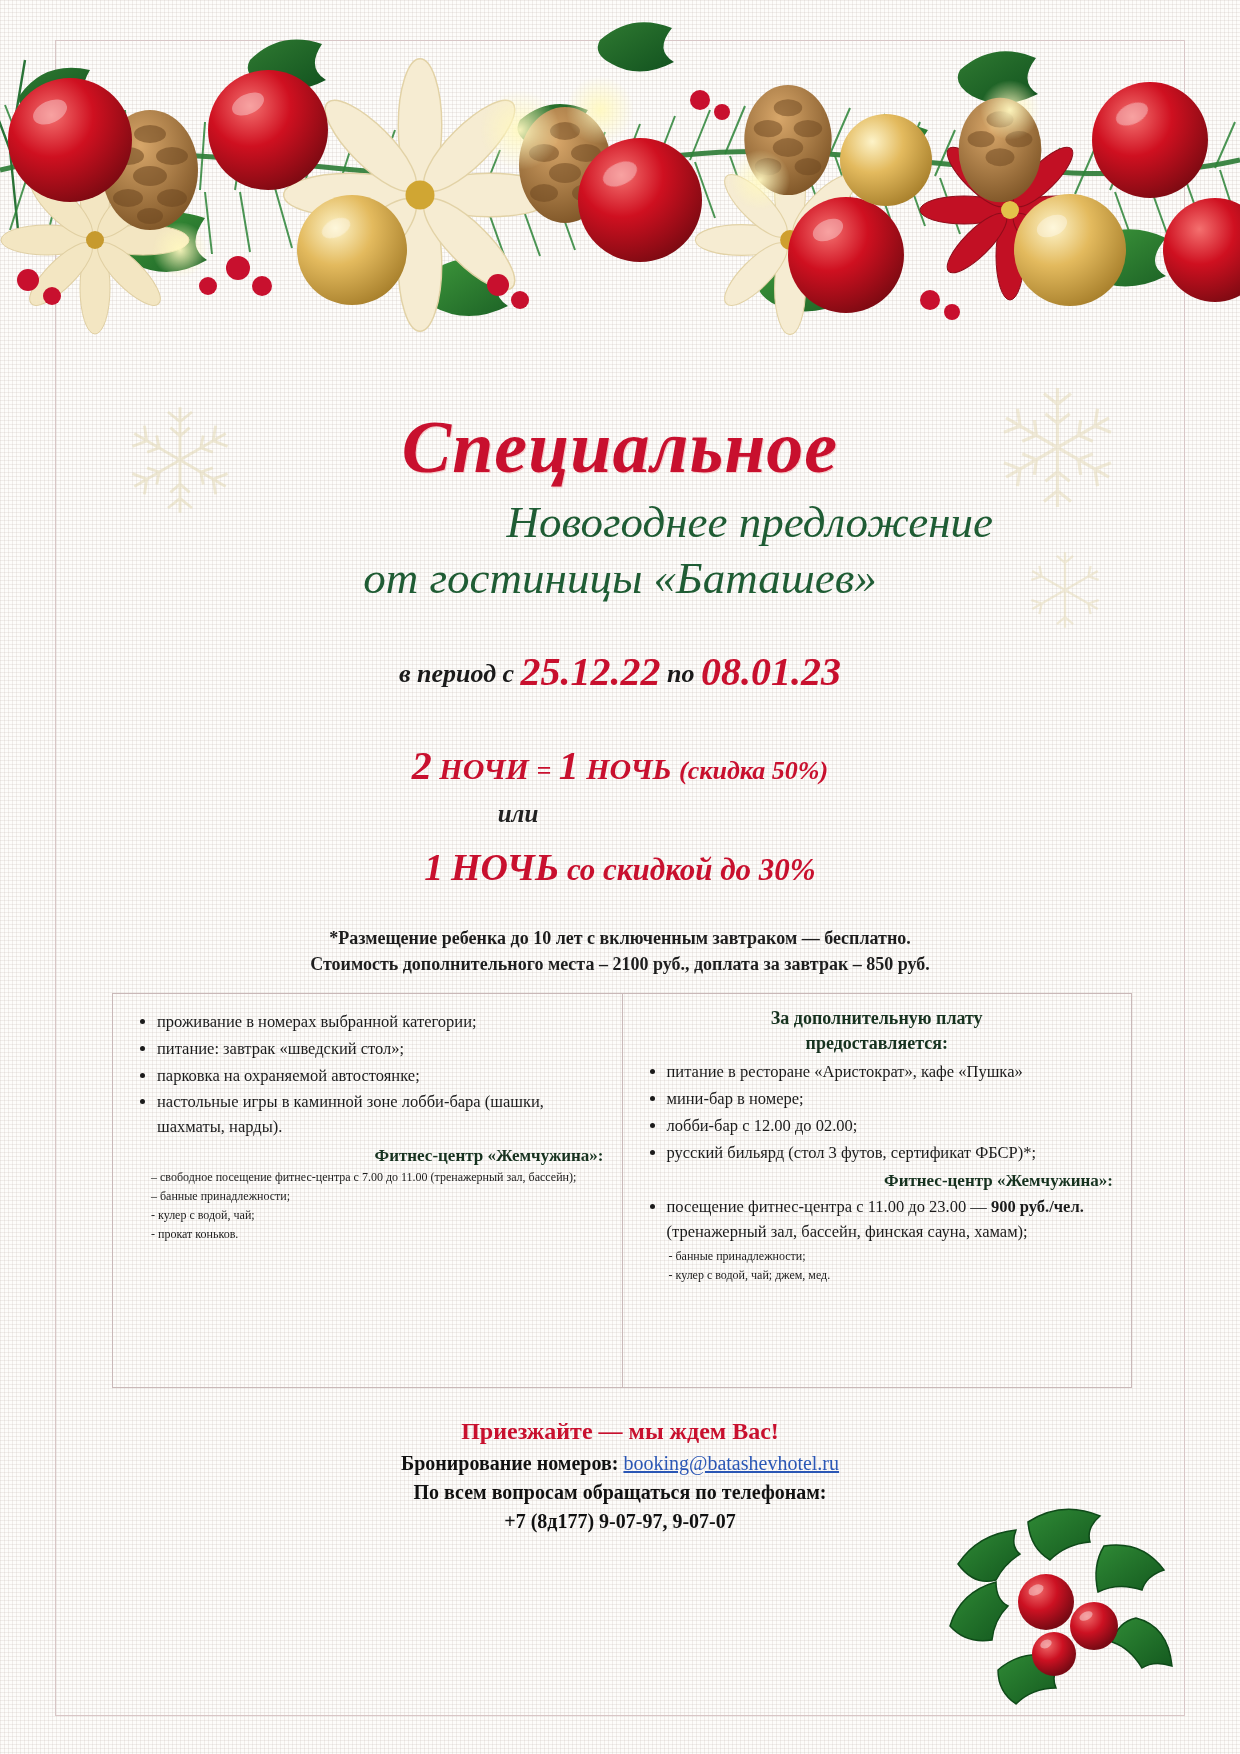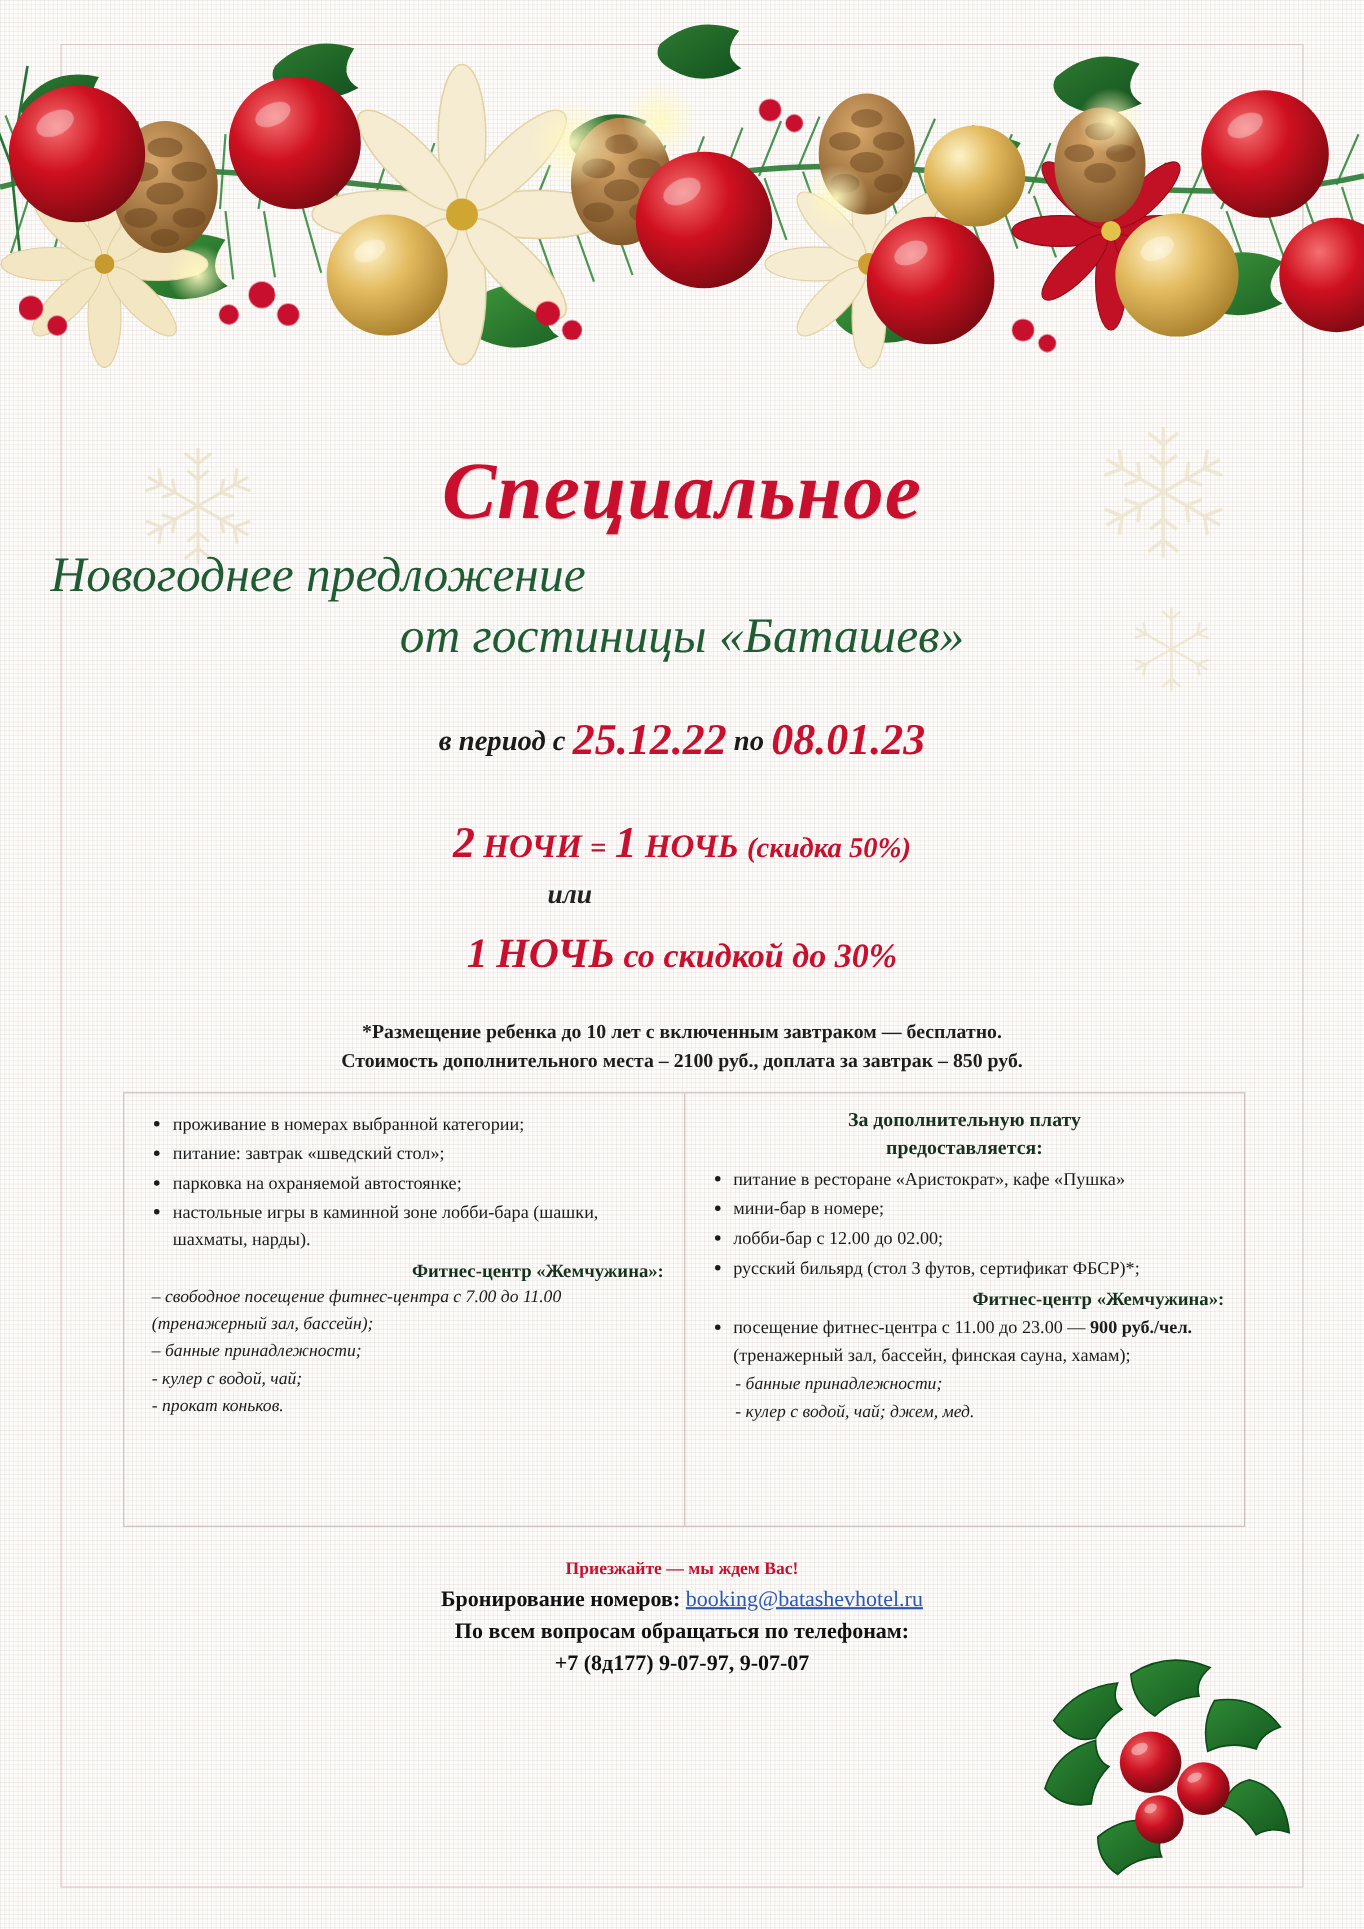--- a/index.html
+++ b/index.html
@@ -64,25 +64,24 @@
     font-style: italic;
     font-size: 74px;
     color: #c8102e;
     letter-spacing: 1px;
     text-shadow: 1px 1px 0 #f3c9c9;
   }
   .title-sub1 {
     position: absolute;
     top: 496px;
     width: 993px;
-    text-align: left;
+    text-align: right;
     font-style: italic;
     font-size: 45px;
     color: #1f5c34;
-    padding-left: 46px;
   }
   .title-sub2 {
     position: absolute;
     top: 552px;
     width: 1240px;
     text-align: center;
     font-style: italic;
     font-size: 45px;
     color: #1f5c34;
   }
@@ -176,25 +175,24 @@
   }
   ul.bullets {
     margin: 4px 0 0 0;
     padding-left: 26px;
     font-size: 16.5px;
     color: #1b1b1b;
     line-height: 1.5;
   }
   ul.bullets li { margin-bottom: 2px; }
   .plainline {
-    font-size: 16px;
+    font-size: 12px;
     color: #1b1b1b;
     line-height: 1.5;
-    margin: 1px 0 1px 7px;
-    font-style: italic;
+    margin: 1px 0 1px 20px;
   }
   .sub-head {
     text-align: right;
     font-weight: bold;
     font-size: 17px;
     color: #16321f;
     margin: 6px 0 2px 0;
   }
   .indent { margin-left: 28px; }
   .bold-red { font-weight: bold; }
@@ -202,21 +200,21 @@
   
   .footer {
     position: absolute;
     top: 1418px;
     width: 1240px;
     text-align: center;
   }
   .footer .line1 {
     color: #c8102e;
     font-weight: bold;
-    font-size: 16px;
+    font-size: 24px;
     margin-bottom: 4px;
   }
   .footer .line {
     color: #111;
     font-weight: bold;
     font-size: 20px;
     line-height: 1.45;
   }
   .footer .mail {
     color: #2b57b5;

